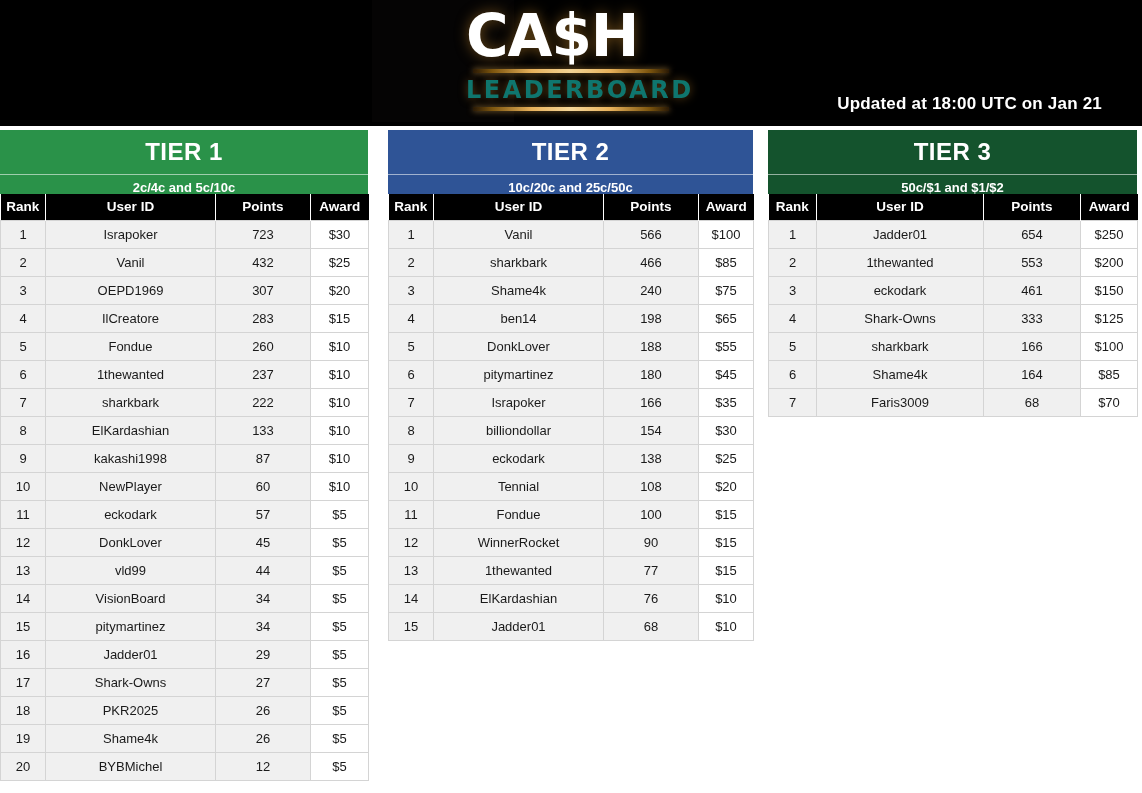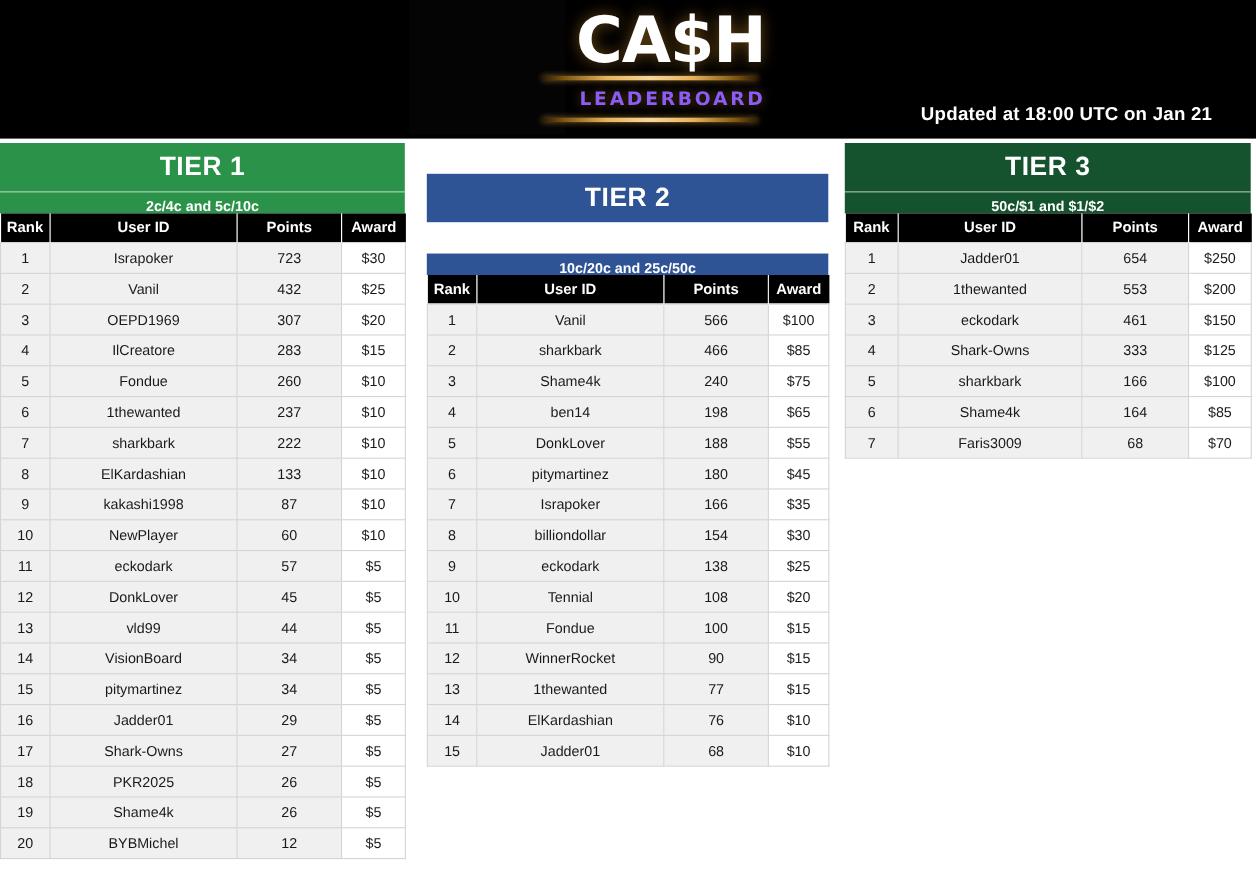--- a/index.html
+++ b/index.html
@@ -28,24 +28,24 @@
   #banner-glow {
     position: absolute;
     left: 372px; top: 0px;
     width: 142px; height: 122px;
     background: #050404;
   }
 
   
   #logo {
     position: absolute;
-    left: 486px;
+    left: 466px;
     top: 6px;
     width: 210px;
-    text-align: right;
+    text-align: left;
   }
   #logo-cash {
     font-family: "DejaVu Sans", sans-serif;
     font-weight: bold;
     font-size: 58px;
     line-height: 60px;
     letter-spacing: -1px;
     color: #ffffff;
     text-shadow: 0 0 14px rgba(190,130,40,0.55);
     white-space: nowrap;
@@ -55,24 +55,24 @@
     margin: 3px auto 3px auto;
     width: 196px;
     background: linear-gradient(to right,
         #2a1a06 0%, #7d560f 10%, #e8b25c 30%,
         #f5d79a 50%, #e8b25c 70%, #7d560f 90%, #2a1a06 100%);
     box-shadow: 0 0 6px rgba(226,170,80,0.6);
   }
   #logo-lb {
     font-family: "DejaVu Sans", sans-serif;
     font-weight: bold;
-    font-size: 17px;
+    font-size: 24px;
     line-height: 28px;
     letter-spacing: 2.5px;
-    color: #8b5cf6;
+    color: #0f766e;
     text-shadow: 0 0 10px rgba(190,130,40,0.5);
     white-space: nowrap;
   }
 
   
   #updated {
     position: absolute;
     right: 40px;
     top: 94px;
     color: #ffffff;
@@ -103,21 +103,21 @@
   .tier-sub {
     color: #ffffff;
     font-size: 13px;
     font-weight: bold;
     text-align: center;
     line-height: 26px;
     height: 20px;
     border-top: 1px solid rgba(255,255,255,0.55);
   }
   #tier1 .tier-title, #tier1 .tier-sub { background: #2a9249; }
-  #tier2 .tier-title, #tier2 .tier-sub { background: #2f5496; margin-top: 28px; }
+  #tier2 .tier-title, #tier2 .tier-sub { background: #2f5496; }
   #tier3 .tier-title, #tier3 .tier-sub { background: #14532d; }
 
   table.board {
     border-collapse: collapse;
     width: 100%;
     table-layout: fixed;
   }
   table.board th {
     background: #000000;
     color: #ffffff;

